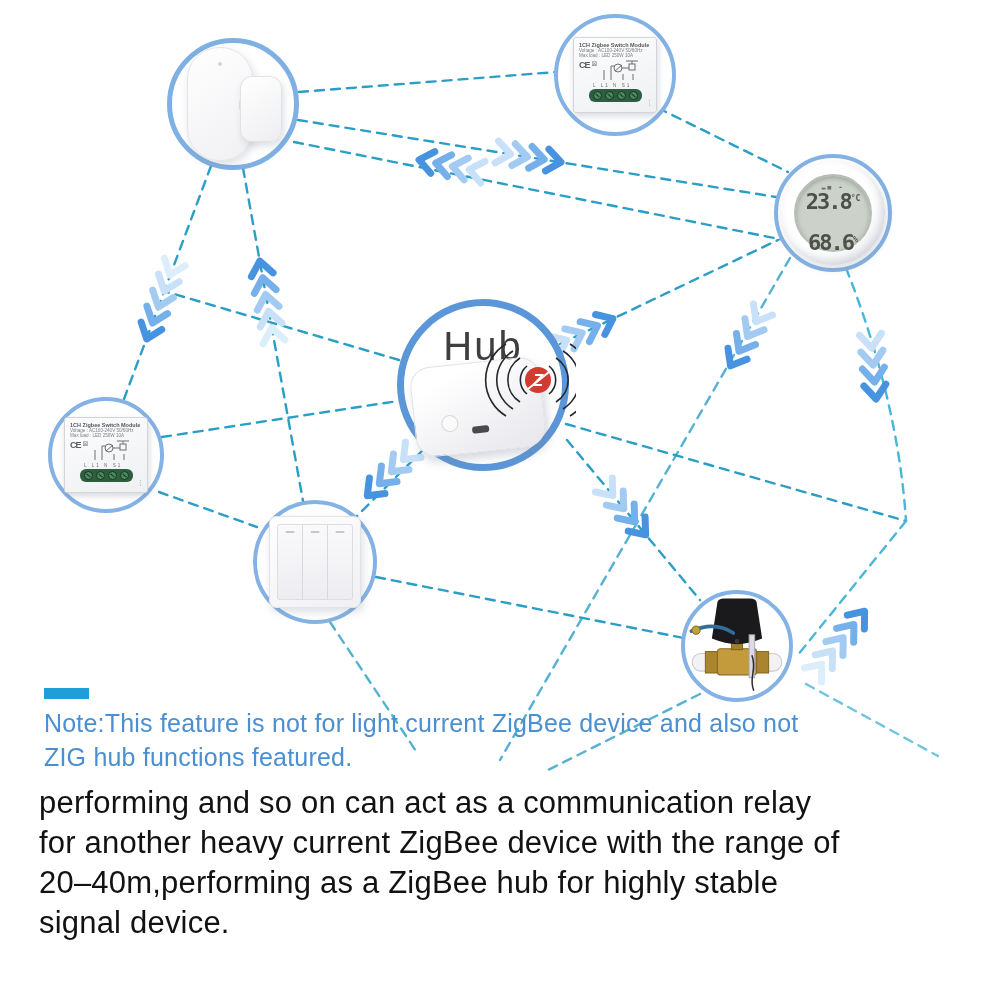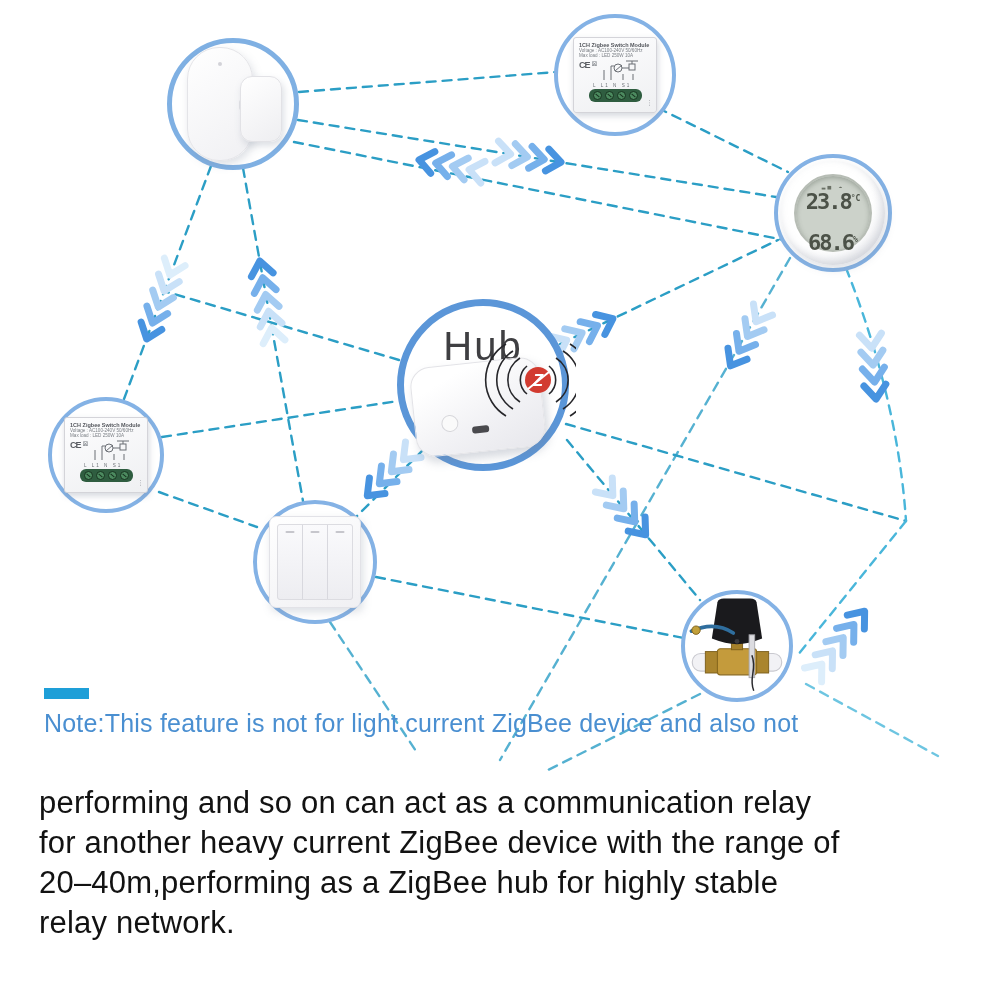--- a/index.html
+++ b/index.html
@@ -294,20 +294,21 @@
       <path d="M-49,-16 Q-24,-27 -4,-14" stroke="#2f6e9e" stroke-width="4" fill="none" stroke-linecap="round"></path>
       <circle cx="-44" cy="-17" r="4.5" fill="#c2a03a" stroke="#7c5f1c" stroke-width="1"></circle>
       <rect x="13" y="-12" width="6" height="46" fill="#dcdce0" stroke="#a8a8ae" stroke-width="1"></rect>
       <path d="M16,10 C22,26 12,34 18,48" stroke="#2a2a2e" stroke-width="1.6" fill="none"></path>
     </svg>
   </div>
 
   <div class="note-bar"></div>
   <div class="note-text">
     <div>Note:This feature is not for light current ZigBee device and also not</div>
+    <div>ZIG hub functions featured.</div>
   </div>
   <div class="desc">
     <div>performing and so on can act as a communication relay</div>
     <div>for another heavy current ZigBee device with the range of</div>
     <div>20–40m,performing as a ZigBee hub for highly stable</div>
-    <div>relay network.</div>
+    <div>signal device.</div>
   </div>
 </div>
 
 </body></html>

